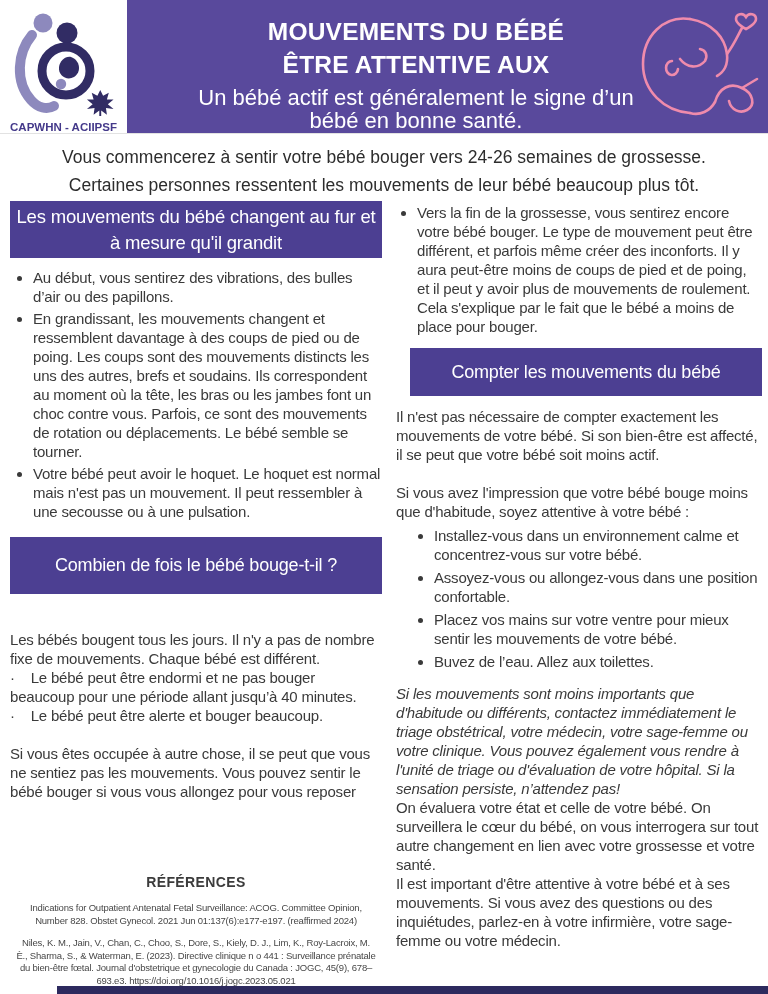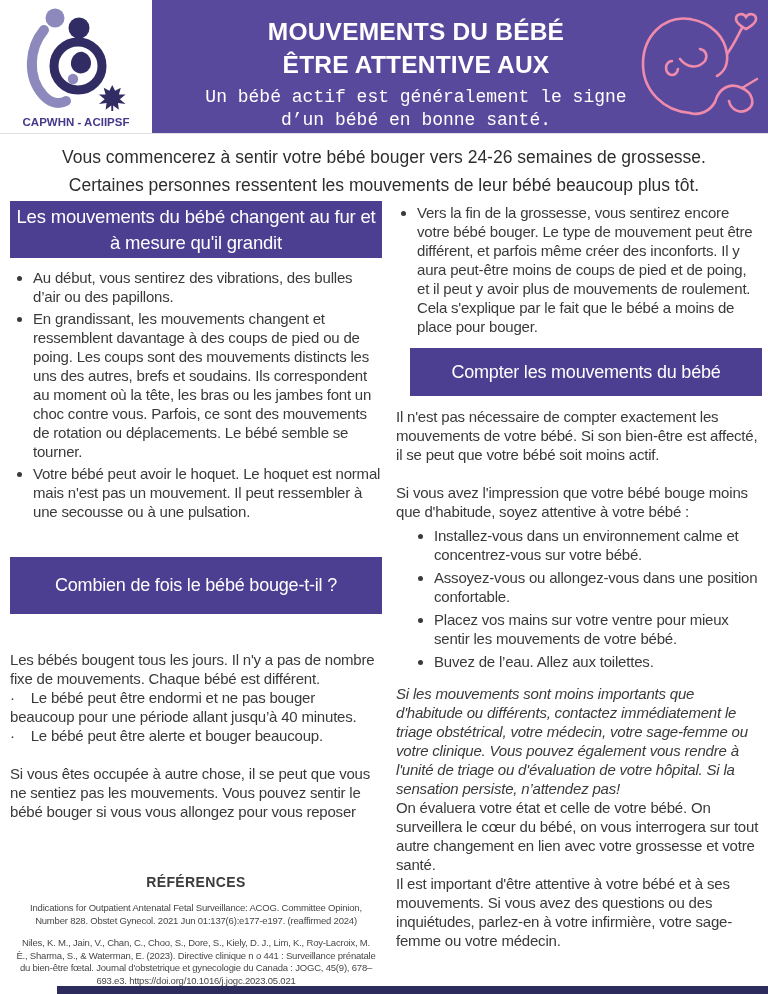--- a/index.html
+++ b/index.html
@@ -2,42 +2,42 @@
 <html><head>
 <meta charset="utf-8">
 <style>
   html,body{margin:0;padding:0;background:#ffffff;}
   .page{position:relative;width:768px;height:994px;background:#ffffff;overflow:hidden;
         font-family:"Liberation Sans",sans-serif;color:#3a3a3a;}
 
   
   .hdr{position:absolute;top:0;left:0;width:768px;height:133px;background:#59499c;
        border-bottom:1.5px solid #e2e2e2;}
-  .logo-box{position:absolute;left:0;top:0;width:152px;height:133px;background:#ffffff;
-            display:flex;flex-direction:column;align-items:center;justify-content:flex-start;
+  .logo-box{position:absolute;left:0;top:0;width:127px;height:133px;background:#ffffff;
+            display:flex;flex-direction:column;align-items:center;justify-content:flex-end;
             padding-top:5px;box-sizing:border-box;}
   .logo-caption{font-weight:bold;font-size:11.5px;color:#44398a;margin-top:1px;white-space:nowrap;}
   .hdr-text{position:absolute;left:130px;top:15px;width:572px;text-align:center;color:#ffffff;}
   .hdr-title{font-weight:bold;font-size:24.5px;line-height:33px;letter-spacing:0.2px;}
-  .hdr-sub{font-size:18px;line-height:23px;margin:5px auto 0;max-width:450px;font-family:Liberation Mono, monospace;}
+  .hdr-sub{font-size:22px;line-height:23px;margin:5px auto 0;max-width:450px;}
   .fetus{position:absolute;right:2px;top:3px;}
 
   
   .intro{position:absolute;top:143px;left:24px;width:720px;text-align:center;
          font-size:17.5px;line-height:28px;color:#2d2d2d;}
 
   
   .col-left{position:absolute;left:10px;top:201px;width:372px;height:790px;}
   .col-right{position:absolute;left:396px;top:201px;width:366px;}
   .body-text{font-size:15px;line-height:19px;letter-spacing:-0.2px;color:#3a3a3a;}
 
   .h-box{background:#4c3f92;color:#ffffff;text-align:center;font-weight:normal;
          display:flex;align-items:center;justify-content:center;box-sizing:border-box;}
   .h-box-1{height:57px;font-size:18.5px;line-height:26px;padding:0 6px;}
-  .h-box-2{height:57px;font-size:18px;margin-top:36px;}
+  .h-box-2{height:57px;font-size:18px;margin-top:16px;}
   .h-box-r{height:48px;font-size:18px;margin-left:14px;margin-top:12px;}
 
   ul.blt{margin:10px 0 0 0;padding-left:23px;list-style:disc;}
   ul.blt li{margin-bottom:3px;}
   ul.blt-r{margin:5px 0 0 0;padding-left:38px;list-style:disc;}
   ul.blt-r li{margin-bottom:4px;}
   ul.blt-top{margin:2px 0 0 0;padding-left:21px;list-style:disc;}
 
   .para{margin:0;}
   .mt20{margin-top:36px;} .mt19{margin-top:19px;} .mt13{margin-top:13px;font-style:italic;} .mt11{margin-top:11px;}

